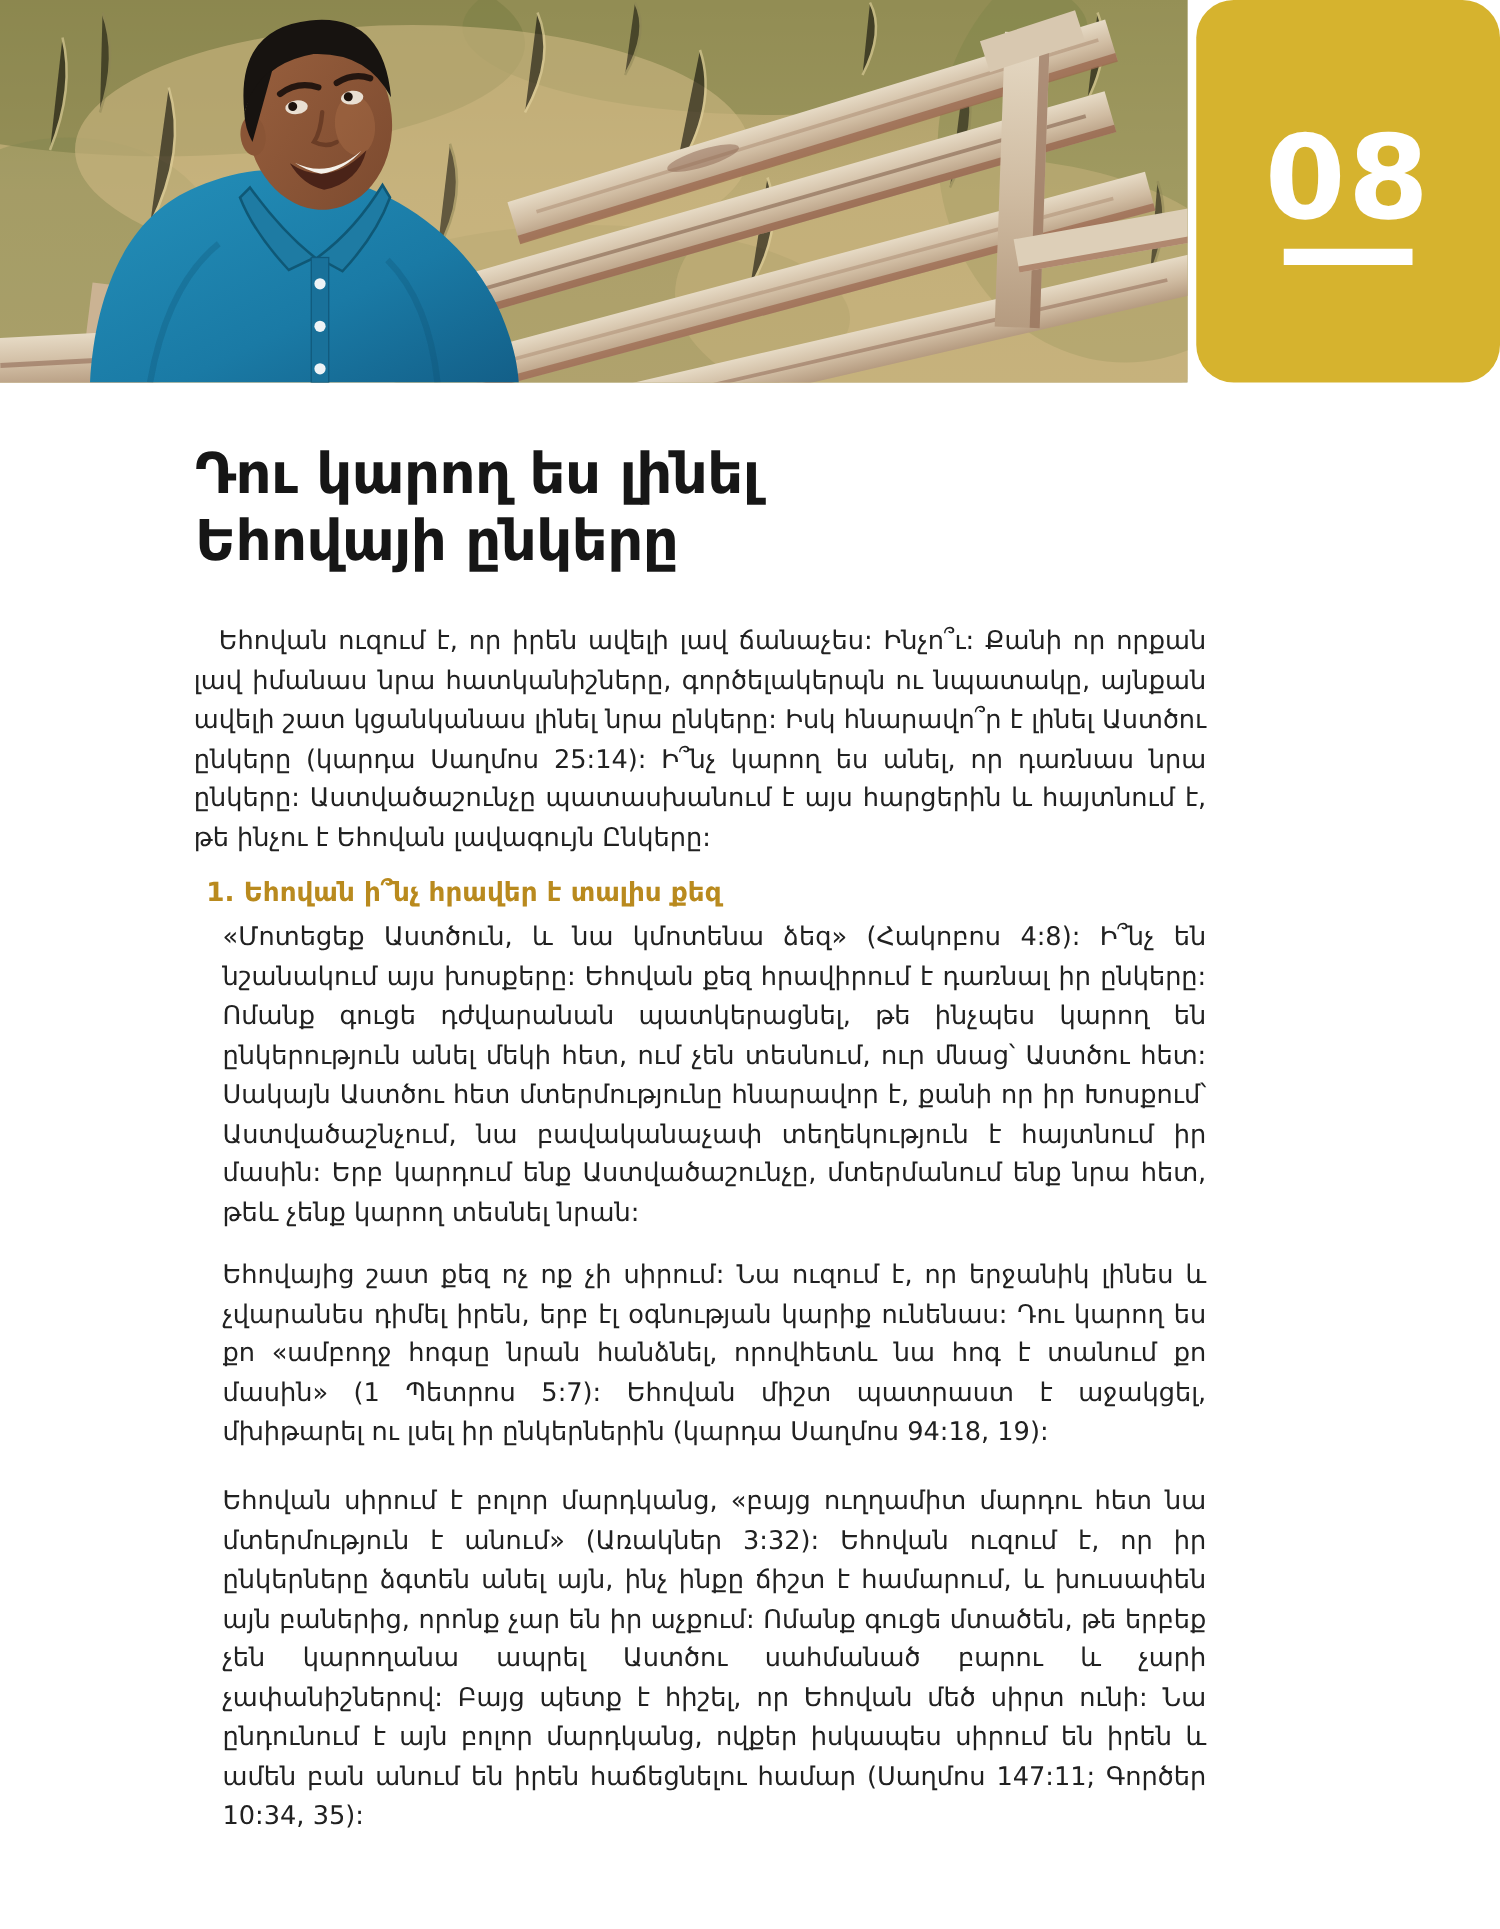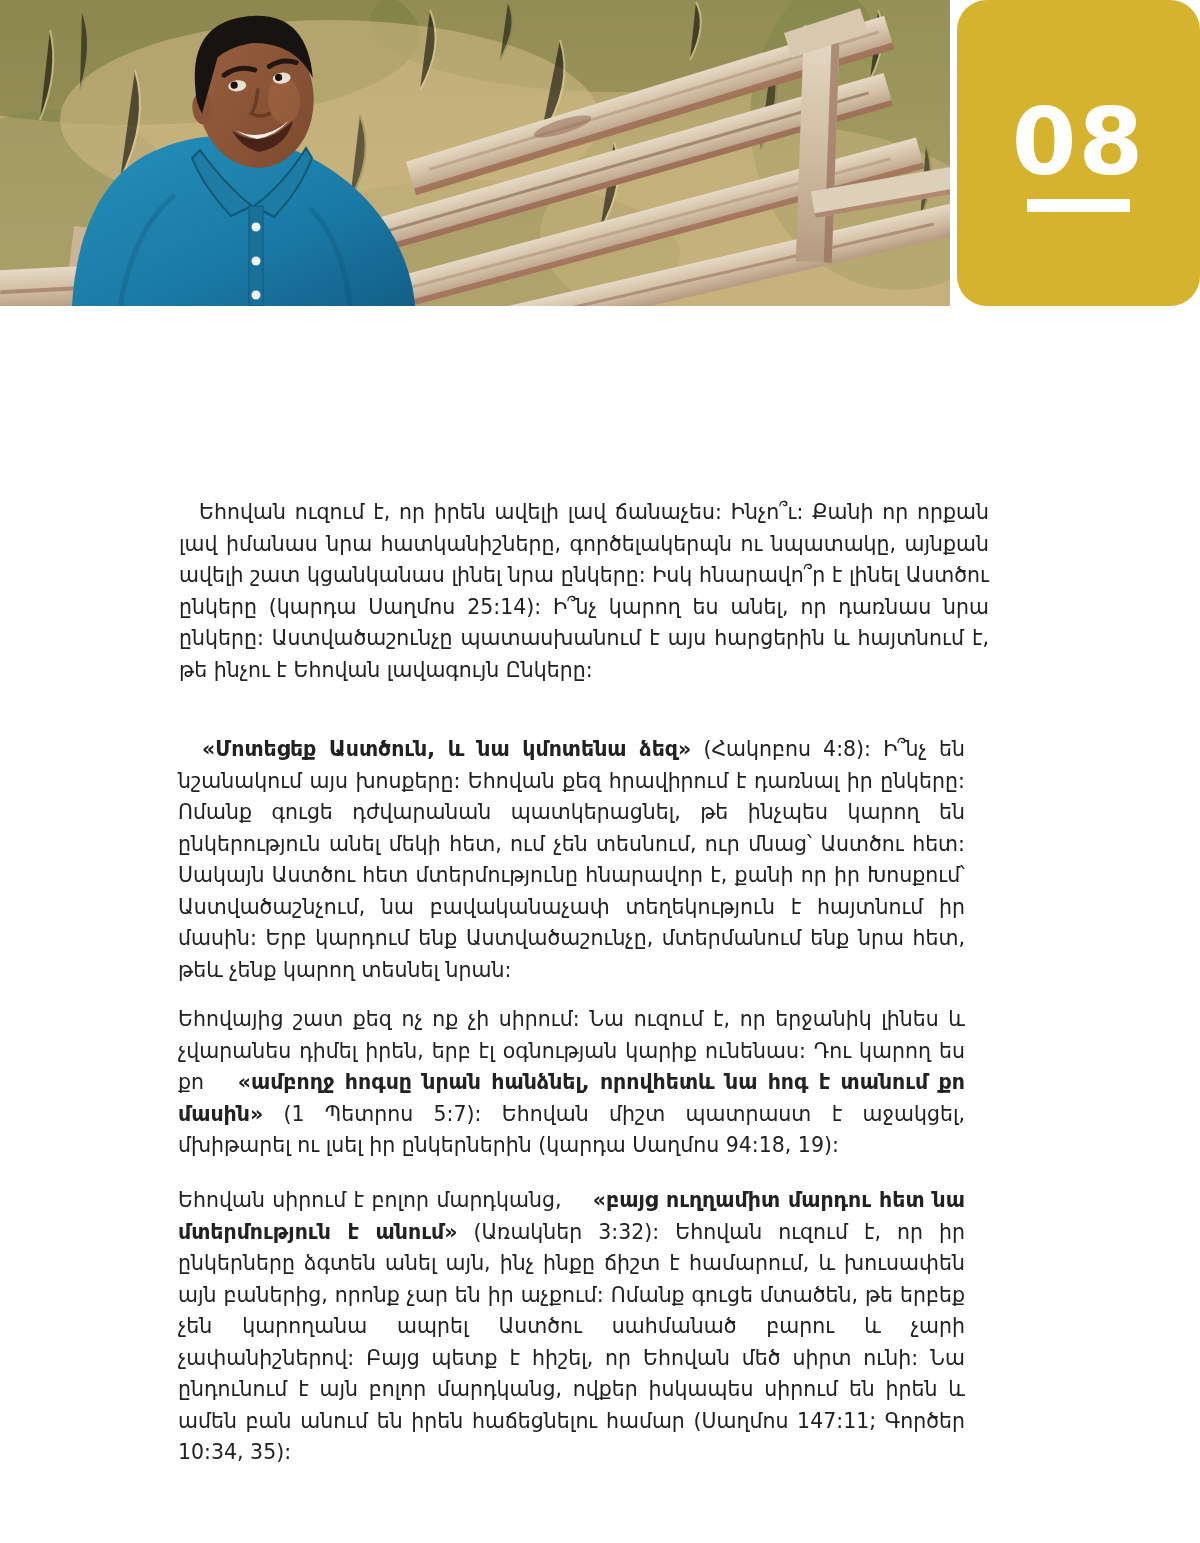--- a/index.html
+++ b/index.html
@@ -21,31 +21,30 @@
 
   
   .title{
     position:absolute;left:156px;top:352px;width:820px;
     font-size:45px;line-height:54px;font-weight:700;color:#161616;letter-spacing:-0.5px;
   }
   .intro{
     position:absolute;left:155px;top:497px;width:810px;
     font-size:20.5px;line-height:31.5px;text-align:justify;color:#212121;
     text-indent:20px;
-    margin-left:24px;
   }
   .sec-heading{
     position:absolute;left:165px;width:800px;
     font-size:21px;line-height:28px;font-weight:700;color:#b98a1e;
   }
   .sec-para{
     position:absolute;left:178px;width:787px;
     font-size:20.5px;line-height:31.5px;text-align:justify;color:#212121;
   }
-  .b{font-weight:700;margin-left:24px;}
+  .b{font-weight:400;}
   #h1{top:700px;} #p1{top:734px;}
   #h2{top:956px;} #p2{top:1004px;}
   #h3{top:1150px;} #p3{top:1185px;}
 </style>
 </head>
 <body>
 
 <div class="page">
 
   <div class="photo">
@@ -179,22 +178,27 @@
         </g>
       </g>
     </svg>
   </div>
 
   <div class="chapter-badge">
     <div class="chapter-number">08</div>
     <div class="chapter-underline"></div>
   </div>
 
+  <div class="title">
+    <div>Դու կարող ես լինել</div>
+    <div>Եհովայի ընկերը</div>
+  </div>
 
   <div class="intro">Եհովան ուզում է, որ իրեն ավելի լավ ճանաչես: Ինչո՞ւ: Քանի որ որքան լավ իմանաս նրա հատկանիշները, գործելակերպն ու նպատակը, այնքան ավելի շատ կցանկանաս լինել նրա ընկերը: Իսկ հնարավո՞ր է լինել Աստծու ընկերը (կարդա Սաղմոս 25:14): Ի՞նչ կարող ես անել, որ դառնաս նրա ընկերը: Աստվածաշունչը պատասխանում է այս հարցերին և հայտնում է, թե ինչու է Եհովան լավագույն Ընկերը:</div>
 
+  <div id="h1" class="sec-heading">1. Եհովան ի՞նչ հրավեր է տալիս քեզ</div>
   <div id="p1" class="sec-para"><span class="b">«Մոտեցեք Աստծուն, և նա կմոտենա ձեզ»</span><span> (Հակոբոս 4:8): Ի՞նչ են նշանակում այս խոսքերը: Եհովան քեզ հրավիրում է դառնալ իր ընկերը: Ոմանք գուցե դժվարանան պատկերացնել, թե ինչպես կարող են ընկերություն անել մեկի հետ, ում չեն տեսնում, ուր մնաց՝ Աստծու հետ: Սակայն Աստծու հետ մտերմությունը հնարավոր է, քանի որ իր Խոսքում՝ Աստվածաշնչում, նա բավականաչափ տեղեկություն է հայտնում իր մասին: Երբ կարդում ենք Աստվածաշունչը, մտերմանում ենք նրա հետ, թեև չենք կարող տեսնել նրան:</span></div>
 
   <div id="p2" class="sec-para"><span>Եհովայից շատ քեզ ոչ ոք չի սիրում: Նա ուզում է, որ երջանիկ լինես և չվարանես դիմել իրեն, երբ էլ օգնության կարիք ունենաս: Դու կարող ես քո </span><span class="b">«ամբողջ հոգսը նրան հանձնել, որովհետև նա հոգ է տանում քո մասին»</span><span> (1 Պետրոս 5:7): Եհովան միշտ պատրաստ է աջակցել, մխիթարել ու լսել իր ընկերներին (կարդա Սաղմոս 94:18, 19):</span></div>
 
   <div id="p3" class="sec-para"><span>Եհովան սիրում է բոլոր մարդկանց, </span><span class="b">«բայց ուղղամիտ մարդու հետ նա մտերմություն է անում»</span><span> (Առակներ 3:32): Եհովան ուզում է, որ իր ընկերները ձգտեն անել այն, ինչ ինքը ճիշտ է համարում, և խուսափեն այն բաներից, որոնք չար են իր աչքում: Ոմանք գուցե մտածեն, թե երբեք չեն կարողանա ապրել Աստծու սահմանած բարու և չարի չափանիշներով: Բայց պետք է հիշել, որ Եհովան մեծ սիրտ ունի: Նա ընդունում է այն բոլոր մարդկանց, ովքեր իսկապես սիրում են իրեն և ամեն բան անում են իրեն հաճեցնելու համար (Սաղմոս 147:11; Գործեր 10:34, 35):</span></div>
 
 </div>
 
 </body></html>

